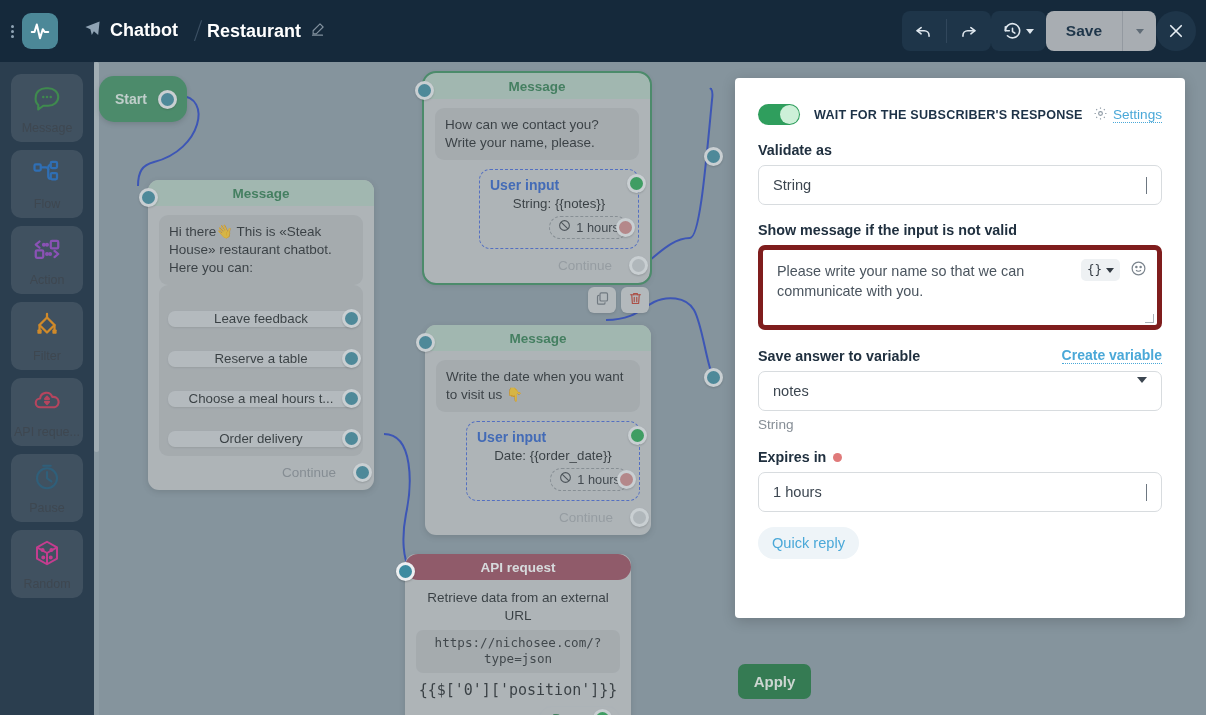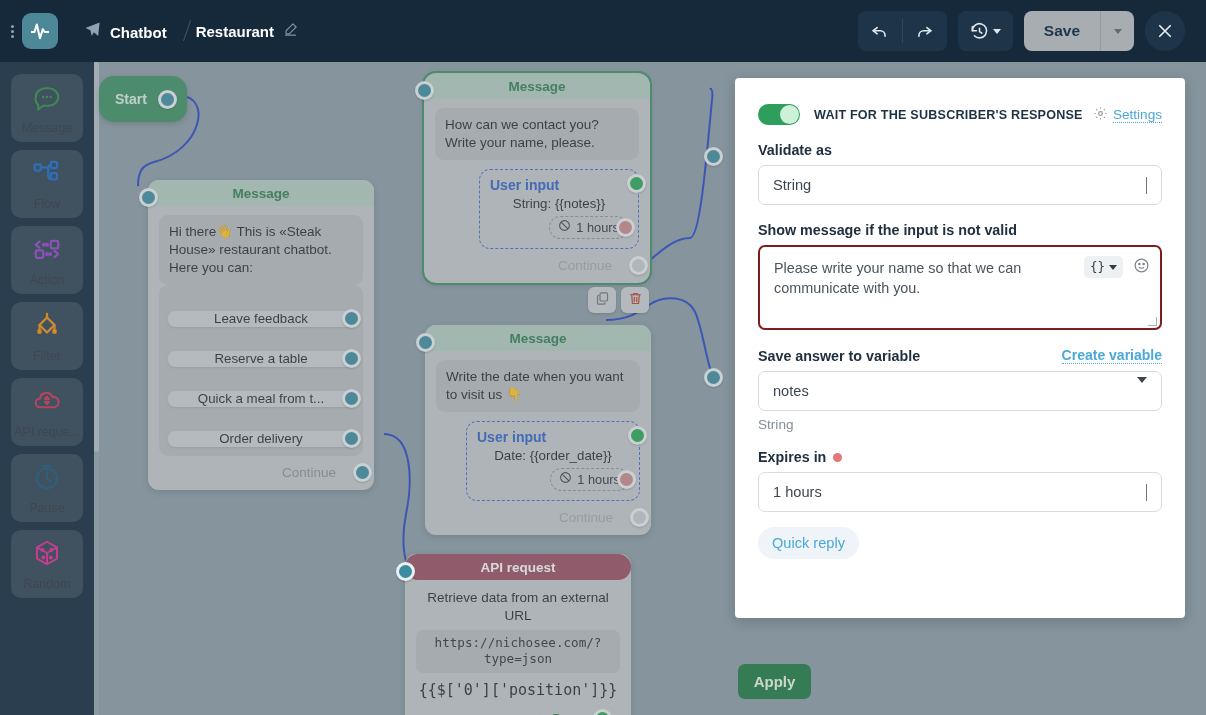--- a/index.html
+++ b/index.html
@@ -20,32 +20,32 @@
     width: 16px; margin-left: 4px; color: #8fa3b4;
     display: flex; flex-direction: column; align-items: center; gap: 2px;
     cursor: grab;
   }
   .dots-handle i { width: 3px; height: 3px; border-radius: 50%; background: #8fa3b4; display: block; }
   .app-logo {
     width: 36px; height: 36px; border-radius: 9px; background: #4c8898;
     display: flex; align-items: center; justify-content: center; margin-left: 2px;
   }
   .crumb {
-    display: flex; align-items: flex-end; gap: 9px;
-    color: #ffffff; font-size: 15px; font-weight: bold;
+    display: flex; align-items: flex-start; gap: 9px;
+    color: #ffffff; font-size: 18px; font-weight: bold;
   }
   #crumb-bot { margin-left: 26px; }
   .crumb-sep {
     color: #3c5064; font-size: 30px; font-weight: 300;
     margin: 0 6px 0 18px; transform: scaleX(.55);
   }
   .edit-pencil { opacity: .65; }
   #tb-right {
-    margin-left: auto; display: flex; align-items: center; gap: 11px;
-    padding-right: 21px;
+    margin-left: auto; display: flex; align-items: center; 
+    padding-right: 10px;
   }
   .tb-group {
     display: flex; align-items: center; background: #1e3549;
     border-radius: 8px; height: 40px; overflow: hidden;
   }
   .tb-btn {
     height: 40px; min-width: 44px; display: flex; align-items: center;
     justify-content: center; color: #dfe7ee; cursor: pointer; gap: 4px;
   }
   .tb-divider { width: 1px; height: 24px; background: #31475c; }
@@ -217,21 +217,21 @@
     height: 40px; border: 1px solid #d8dcdf; border-radius: 7px;
     display: flex; align-items: center; padding: 0 14px;
     font-size: 14.6px; color: #3c4650; background: #fff; cursor: pointer;
   }
   .select-box .chev { margin-left: auto; color: #6d7781; }
   .chev-down {
     width: 9px; height: 9px; border-right: 1.6px solid currentColor;
     border-bottom: 1.6px solid currentColor; transform: rotate(45deg) translate(-2px,-2px);
   }
   #invalid-textarea {
-    border: 2px solid #7f1d1d; border-radius: 7px; height: 85px;
+    border: 5px solid #7f1d1d; border-radius: 7px; height: 85px;
     padding: 11px 14px; font-size: 14.4px; color: #4a545e; line-height: 1.42;
     position: relative; cursor: text;
   }
   #ta-tools { position: absolute; right: 10px; top: 9px; display: flex; align-items: center; gap: 10px; }
   #var-insert-button {
     background: #eef1f3; border-radius: 5px; height: 22px; padding: 0 6px;
     display: flex; align-items: center; gap: 4px; font-size: 12.5px;
     color: #333b43; cursor: pointer; font-family: "DejaVu Sans Mono", monospace;
   }
   #emoji-button { color: #6d7781; cursor: pointer; font-size: 16px; line-height: 1; }
@@ -464,21 +464,21 @@
       <div class="choices-wrap">
         <div class="choice">
           <span>Leave feedback</span>
           <span class="port" style="right:-7px;"></span>
         </div>
         <div class="choice">
           <span>Reserve a table</span>
           <span class="port" style="right:-7px;"></span>
         </div>
         <div class="choice">
-          <span>Quick a meal from t...</span>
+          <span>Choose a meal hours t...</span>
           <span class="port" style="right:-7px;"></span>
         </div>
         <div class="choice">
           <span>Order delivery</span>
           <span class="port" style="right:-7px;"></span>
         </div>
       </div>
     </div>
     <div class="continue-row">
       <span class="continue-txt">Continue</span>

